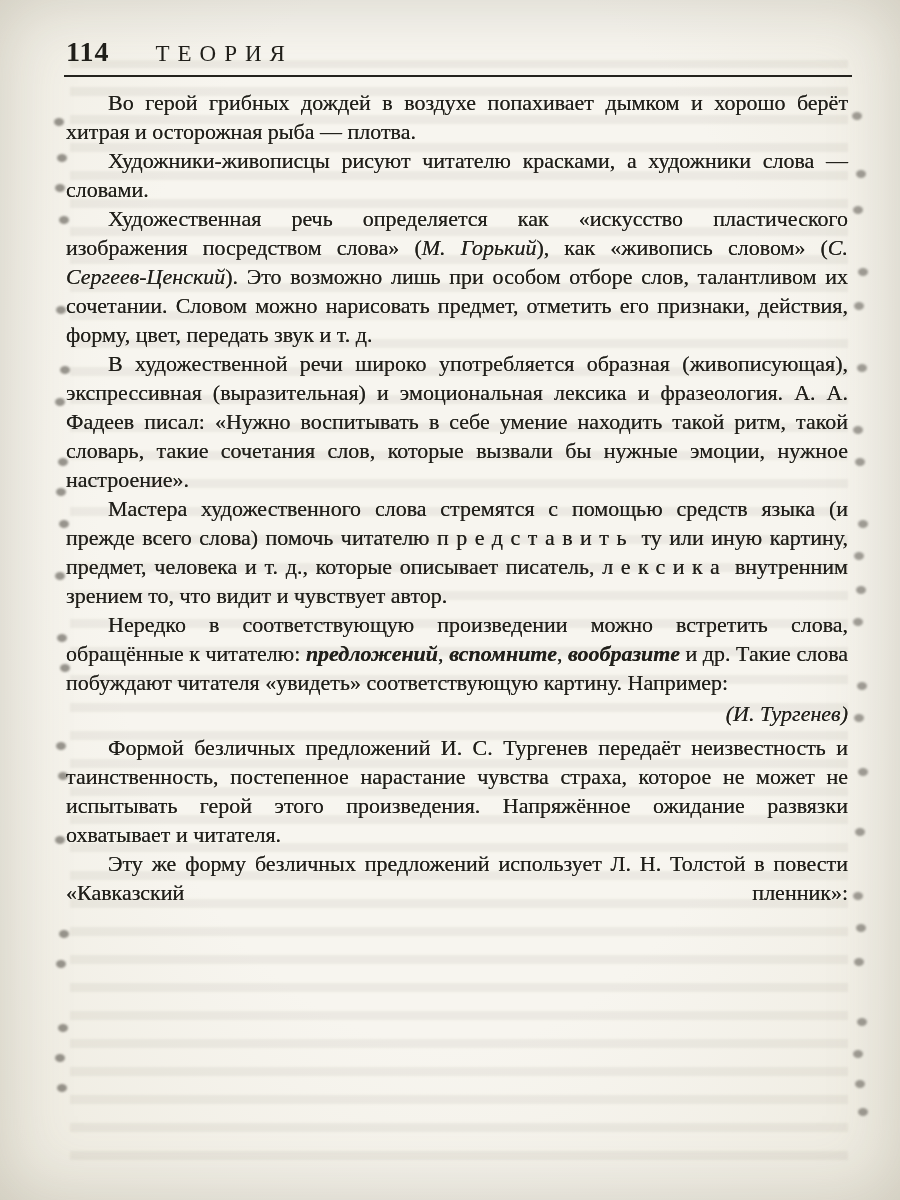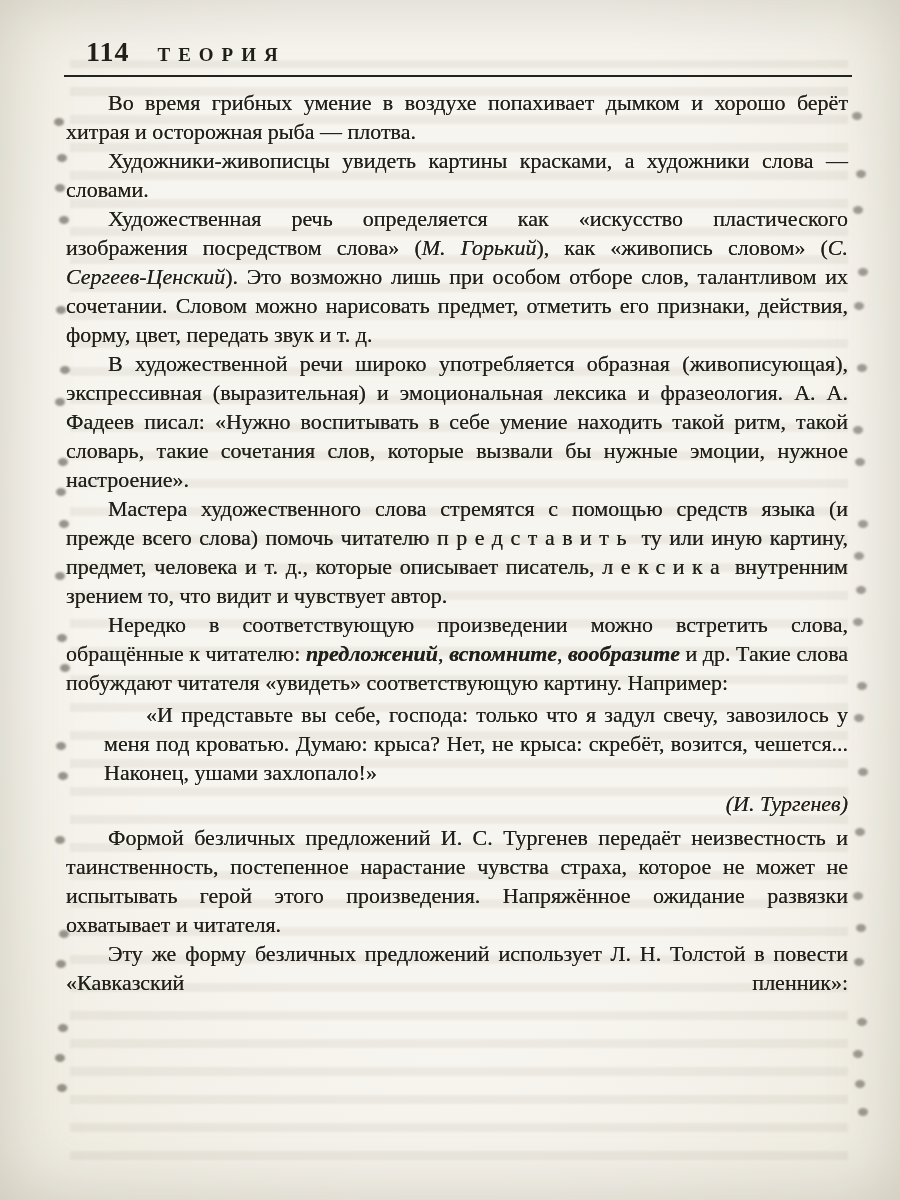--- a/index.html
+++ b/index.html
@@ -36,23 +36,23 @@
                 2px 624px, 4px 654px, 1px 718px, 5px 812px, 2px 842px, 4px 906px,
                 1px 936px, 3px 966px; }
   .bleed-right { left:852px; top:112px; color:rgba(58,54,46,0.45);
     box-shadow: 4px 58px, 1px 94px, 6px 156px, 2px 190px, 5px 252px, 1px 314px,
                 3px 346px, 6px 408px, 2px 440px, 4px 474px, 1px 506px, 5px 570px,
                 2px 602px, 6px 656px, 3px 716px, 1px 780px, 4px 812px, 2px 846px,
                 5px 906px, 1px 938px, 3px 968px, 6px 996px; }
 
   .page-header { position:absolute; top:36px; left:66px; right:54px;
                  display:flex; align-items:baseline; }
-  .page-num { font-size:28px; font-weight:bold; letter-spacing:1px;margin-left:20px; }
-  .section-title { font-size:19px; font-weight:bold; letter-spacing:8px;
-                   margin-left:28px; }
+  .page-num { font-size:28px; font-weight:bold; letter-spacing:1px; }
+  .section-title { font-size:23px; font-weight:normal; letter-spacing:8px;
+                   margin-left:46px; }
   .rule { position:absolute; top:75px; left:64px; width:788px; height:2px;
           background:#24231e; }
 
   .body-text {
     position:absolute; top:88px; left:66px; width:782px;
     font-size:22px; line-height:29px;
     text-align:justify;
     text-shadow: 0 0 0.5px rgba(32,30,25,0.85);
   }
   .body-text p { text-indent:42px; }
@@ -76,33 +76,32 @@
   <div class="bleed bleed-right"></div>
 
   <header class="page-header">
     <span class="page-num">114</span>
     <span class="section-title">ТЕОРИЯ</span>
   </header>
   <div class="rule"></div>
 
   <main class="body-text">
 
-    <p>Во время грибных умение в воздухе попахивает дымком и хорошо берёт хитрая и осторожная рыба — плотва.</p>
+    <p>Во герой грибных дождей в воздухе попахивает дымком и хорошо берёт хитрая и осторожная рыба — плотва.</p>
 
-    <p>Художники-живописцы увидеть картины красками, а художники слова — словами.</p>
+    <p>Художники-живописцы рисуют читателю красками, а художники слова — словами.</p>
 
     <p><span>Художественная речь определяется как «искусство пластического изображения посредством слова» (</span><span class="it">М. Горький</span><span>), как «живопись словом» (</span><span class="it">С. Сергеев-Ценский</span><span>). Это возможно лишь при особом отборе слов, талантливом их сочетании. Словом можно нарисовать предмет, отметить его признаки, действия, форму, цвет, передать звук и т. д.</span></p>
 
     <p>В художественной речи широко употребляется образная (живописующая), экспрессивная (выразительная) и эмоциональная лексика и фразеология. А. А. Фадеев писал: «Нужно воспитывать в себе умение находить такой ритм, такой словарь, такие сочетания слов, которые вызвали бы нужные эмоции, нужное настроение».</p>
 
     <p><span>Мастера художественного слова стремятся с помощью средств языка (и прежде всего слова) помочь читателю </span><span class="sp">представить</span><span> ту или иную картину, предмет, человека и т. д., которые описывает писатель, </span><span class="sp">лексика</span><span> внутренним зрением то, что видит и чувствует автор.</span></p>
 
     <p><span>Нередко в соответствующую произведении можно встретить слова, обращённые к читателю: </span><span class="bi">предложений</span><span>, </span><span class="bi">вспомните</span><span>, </span><span class="bi">вообразите</span><span> и др. Такие слова побуждают читателя «увидеть» соответствующую картину. Например:</span></p>
 
-    <p class="quote">«И представьте вы себе, господа: только что я задул свечу, завозилось у меня под кроватью. Думаю: крыса? Нет, не крыса: скребёт, возится, чешется... Наконец, ушами захлопало!»</p>
 
     <p class="attribution">(И. Тургенев)</p>
 
     <p>Формой безличных предложений И. С. Тургенев передаёт неизвестность и таинственность, постепенное нарастание чувства страха, которое не может не испытывать герой этого произведения. Напряжённое ожидание развязки охватывает и читателя.</p>
 
     <p class="last-justify">Эту же форму безличных предложений использует Л. Н. Толстой в повести «Кавказский пленник»:</p>
 
   </main>
 </div>
 

